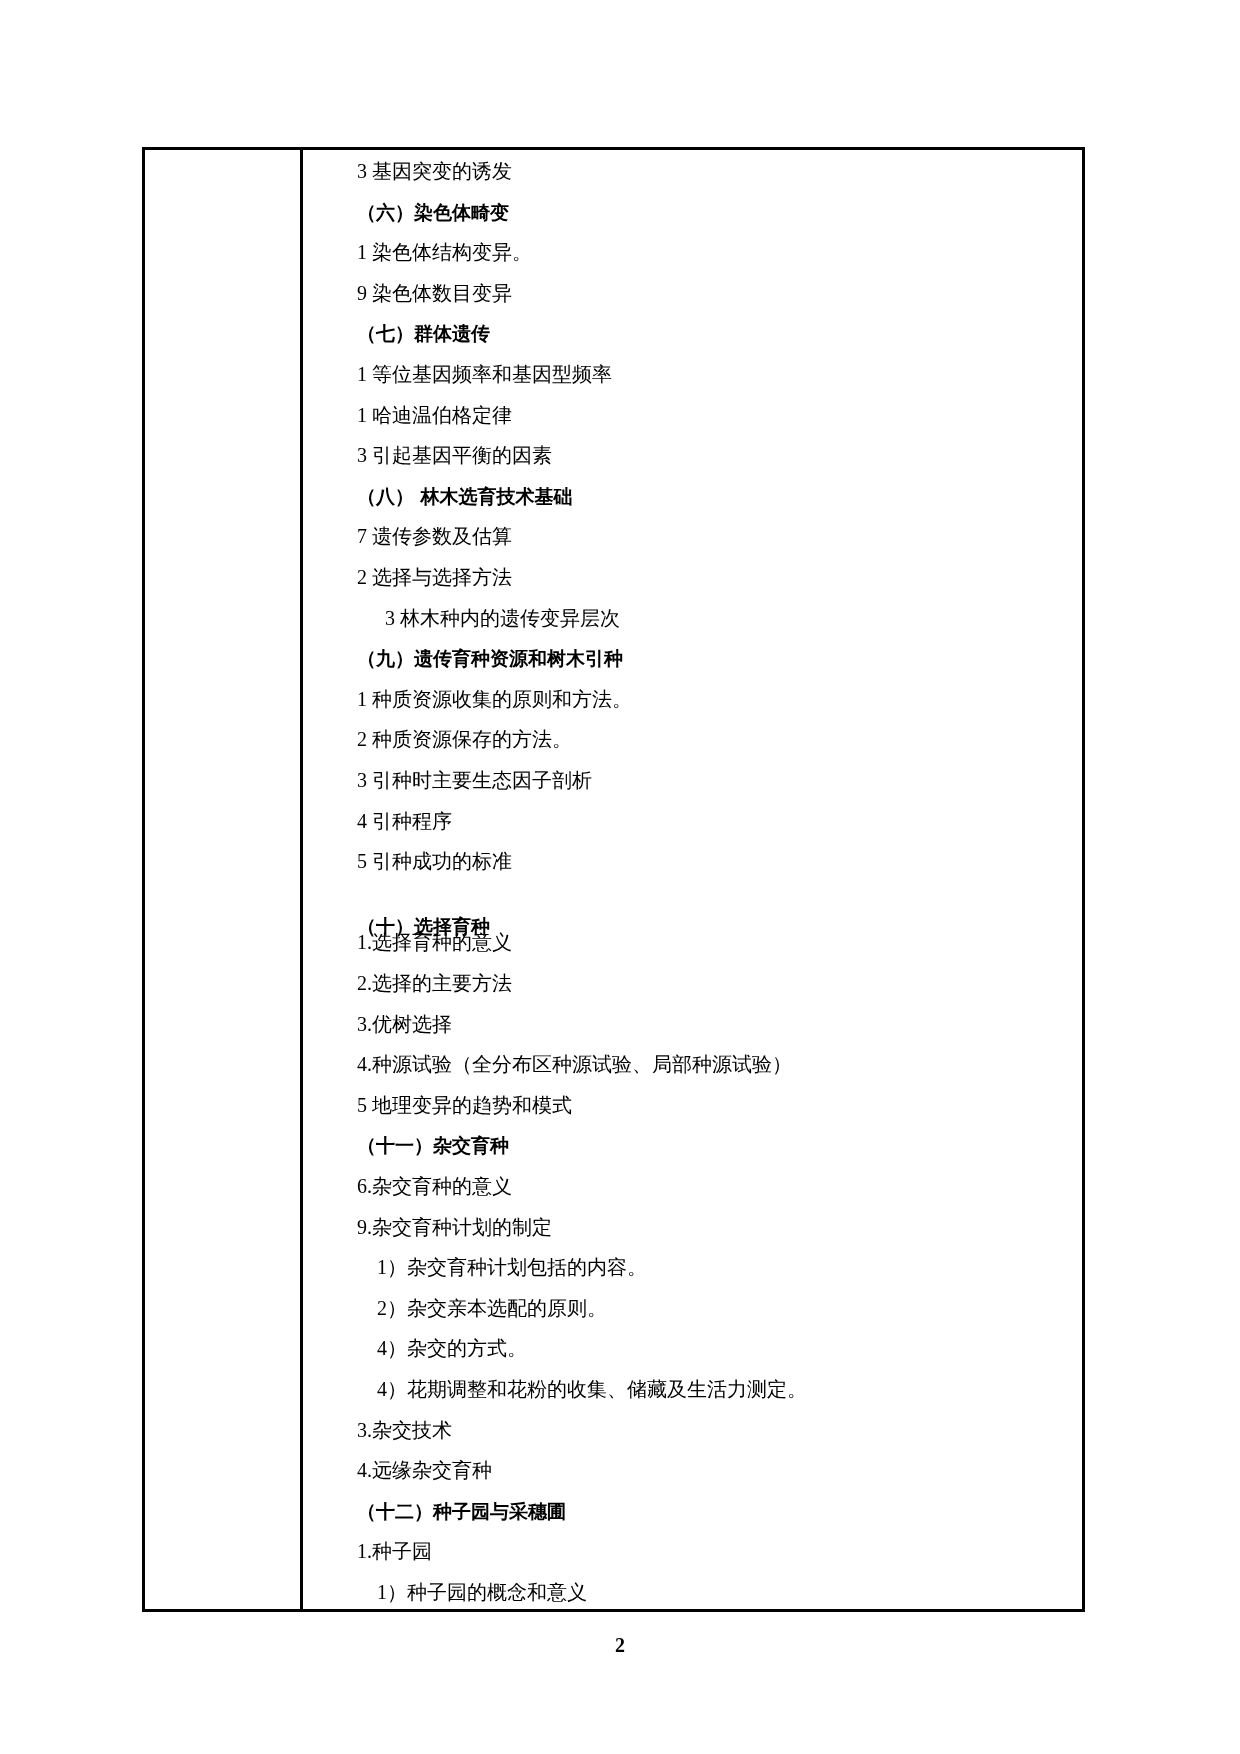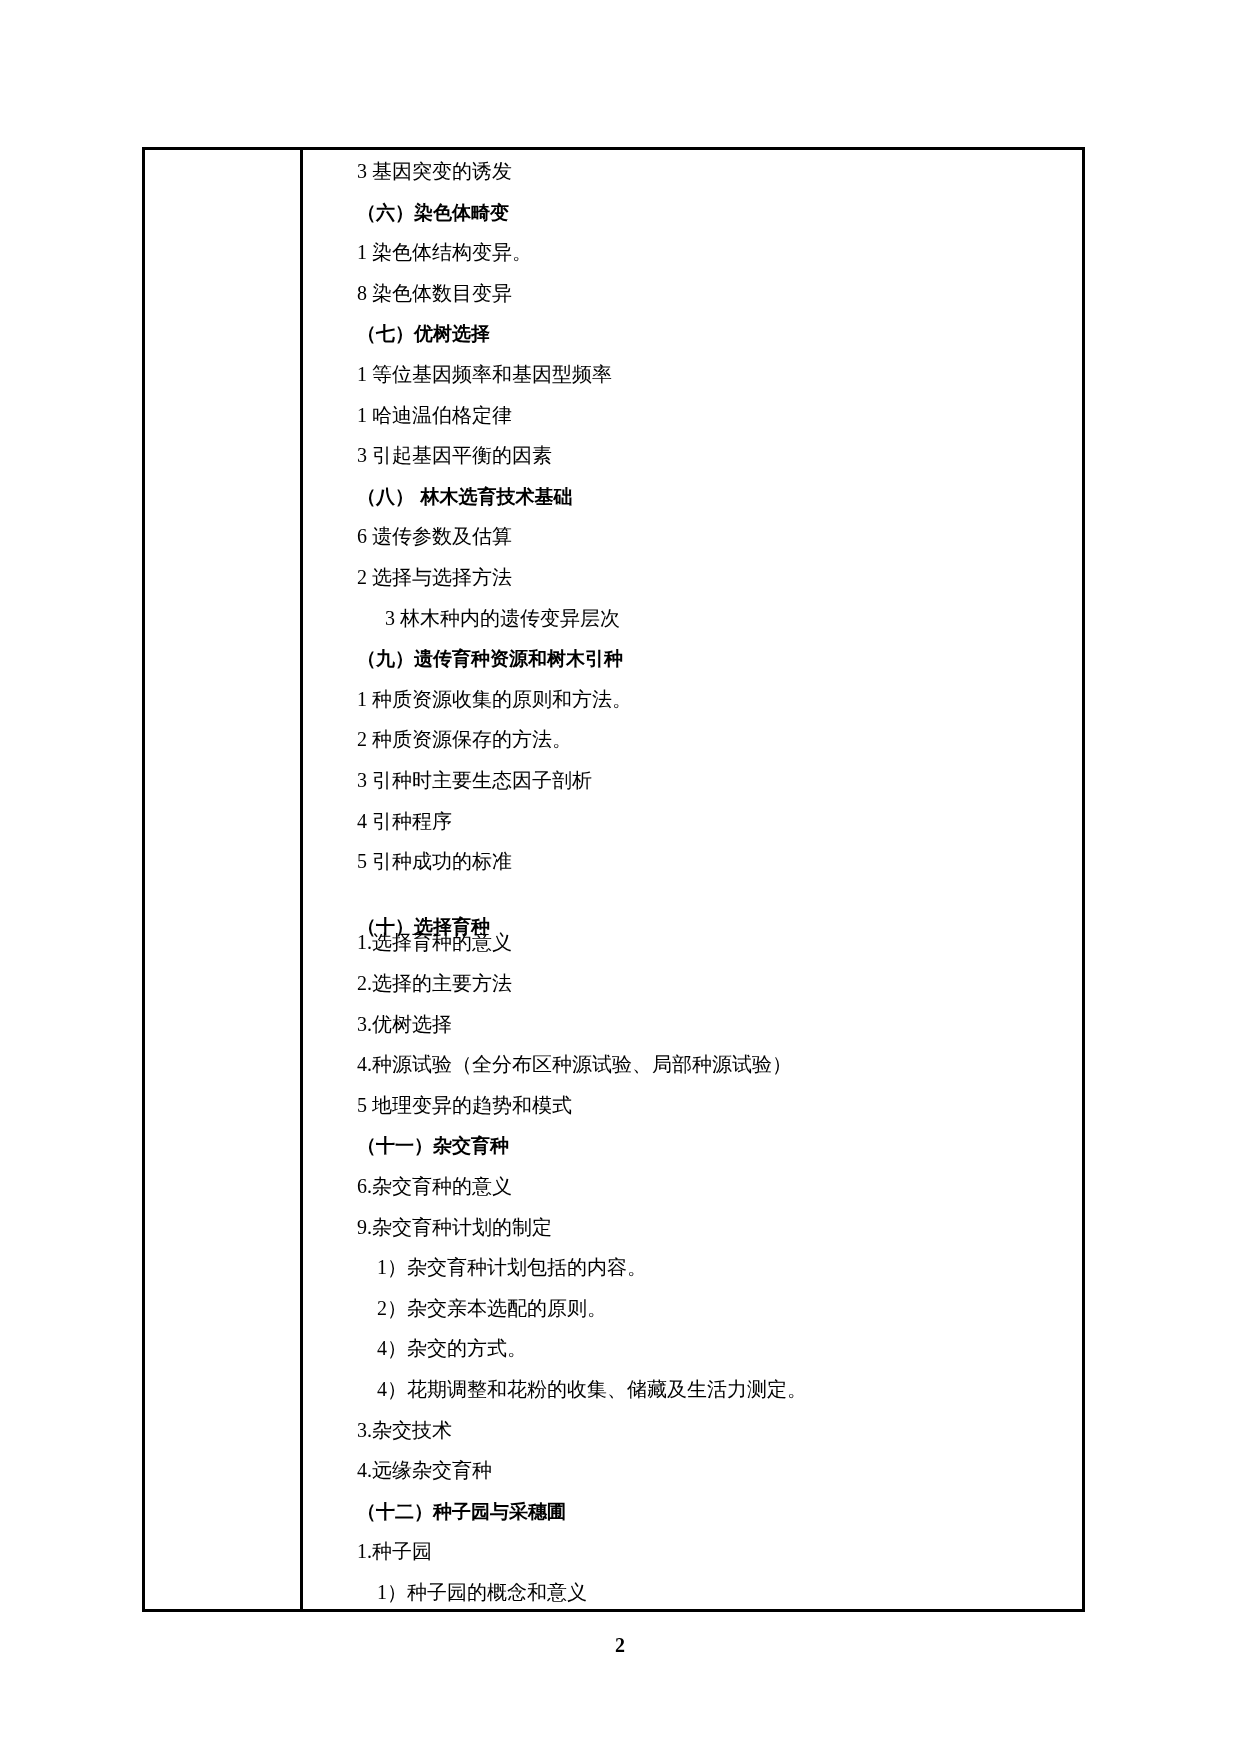--- a/index.html
+++ b/index.html
@@ -82,27 +82,27 @@
 <body>
 
 <div class="page">
   <div class="table">
     <div class="col-left"></div>
     <div class="col-right">
       <ul class="lines" id="lines">
           <li class="line item" style="top: 1px;">3  基因突变的诱发</li>
           <li class="line heading" style="top: 41.6px;">（六）染色体畸变</li>
           <li class="line item" style="top: 82.2px;">1  染色体结构变异。</li>
-          <li class="line item" style="top: 122.8px;">8  染色体数目变异</li>
-          <li class="line heading" style="top: 163.4px;">（七）优树选择</li>
+          <li class="line item" style="top: 122.8px;">9  染色体数目变异</li>
+          <li class="line heading" style="top: 163.4px;">（七）群体遗传</li>
           <li class="line item" style="top: 204px;">1  等位基因频率和基因型频率</li>
           <li class="line item" style="top: 244.6px;">1  哈迪温伯格定律</li>
           <li class="line item" style="top: 285.2px;">3  引起基因平衡的因素</li>
           <li class="line heading" style="top: 325.8px;">（八）  林木选育技术基础</li>
-          <li class="line item" style="top: 366.4px;">6  遗传参数及估算</li>
+          <li class="line item" style="top: 366.4px;">7  遗传参数及估算</li>
           <li class="line item" style="top: 407px;">2  选择与选择方法</li>
           <li class="line item" style="top: 447.6px; margin-left: 28px;">3  林木种内的遗传变异层次</li>
           <li class="line heading" style="top: 488.2px;">（九）遗传育种资源和树木引种</li>
           <li class="line item" style="top: 528.8px;">1  种质资源收集的原则和方法。</li>
           <li class="line item" style="top: 569.4px;">2  种质资源保存的方法。</li>
           <li class="line item" style="top: 610px;">3  引种时主要生态因子剖析</li>
           <li class="line item" style="top: 650.6px;">4  引种程序</li>
           <li class="line item" style="top: 691.2px;">5  引种成功的标准</li>
           <li class="line heading" style="top: 756px;">（十）选择育种</li>
           <li class="line item" style="top: 772.4px;">1.选择育种的意义</li>

